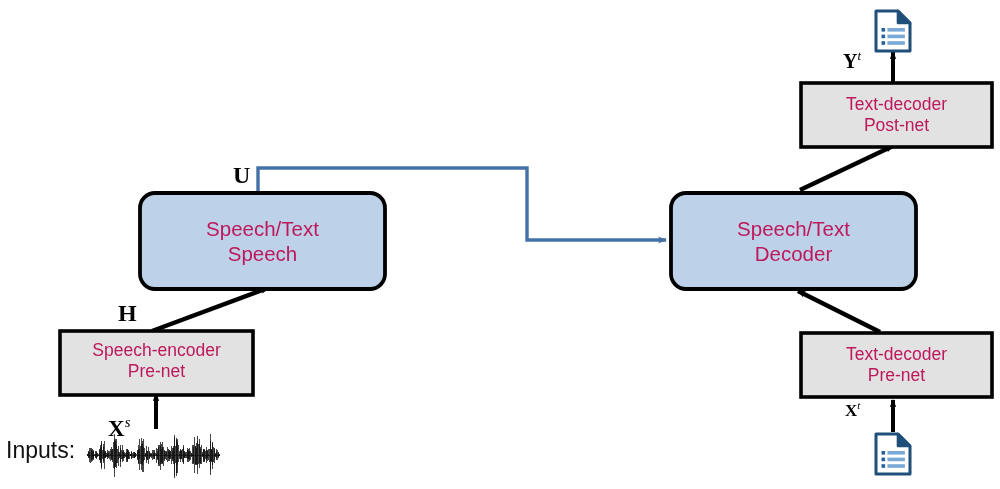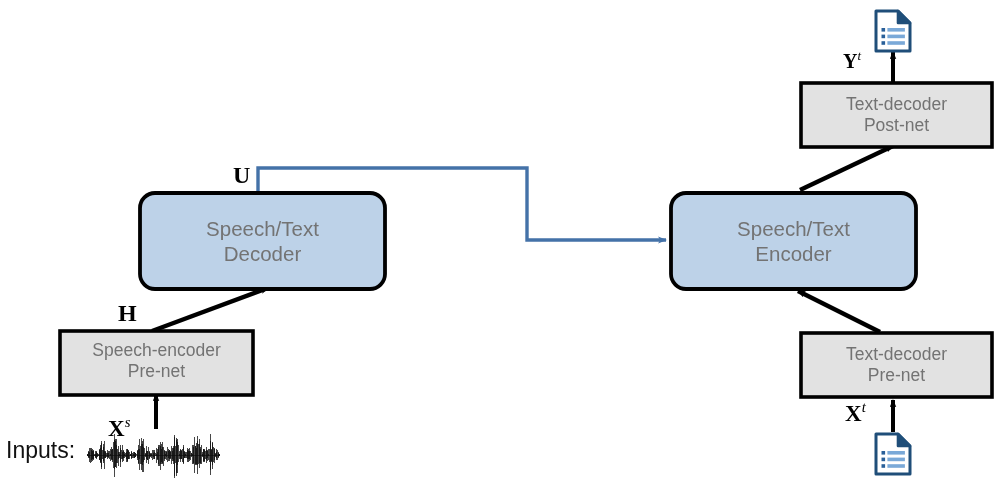--- a/index.html
+++ b/index.html
@@ -22,21 +22,21 @@
     width: 1000px;
     height: 489px;
   }
   .box-label {
     position: absolute;
     display: flex;
     flex-direction: column;
     align-items: center;
     justify-content: center;
     text-align: center;
-    color: #737373;
+    color: #be185d;
     font-family: "Liberation Sans", sans-serif;
     line-height: 1.22;
     pointer-events: none;
   }
   .box-label .ln { display: block; white-space: nowrap; }
 
   .mathlbl {
     position: absolute;
     font-family: "Liberation Serif", serif;
     font-weight: bold;
@@ -102,26 +102,26 @@
     <rect x="801" y="333" width="191" height="64" fill="#e2e2e2" stroke="#000000" stroke-width="3.6"></rect>
   </svg>
 
   <div class="box-label" style="left:60px; top:331px; width:193px; height:60px; font-size:17.5px;">
     <span class="ln">Speech-encoder</span>
     <span class="ln">Pre-net</span>
   </div>
 
   <div class="box-label" style="left:140px; top:193px; width:245px; height:96px; font-size:20.5px;">
     <span class="ln">Speech/Text</span>
-    <span class="ln">Decoder</span>
+    <span class="ln">Speech</span>
   </div>
 
   <div class="box-label" style="left:671px; top:193px; width:245px; height:96px; font-size:20.5px;">
     <span class="ln">Speech/Text</span>
-    <span class="ln">Encoder</span>
+    <span class="ln">Decoder</span>
   </div>
 
   <div class="box-label" style="left:801px; top:83px; width:191px; height:64px; font-size:17.5px;">
     <span class="ln">Text-decoder</span>
     <span class="ln">Post-net</span>
   </div>
 
   <div class="box-label" style="left:801px; top:333px; width:191px; height:64px; font-size:17.5px;">
     <span class="ln">Text-decoder</span>
     <span class="ln">Pre-net</span>
@@ -132,21 +132,21 @@
   </div>
 
   <div class="mathlbl" style="left:233px; top:162px; font-size:24px;">
     <span>U</span>
   </div>
 
   <div class="mathlbl" style="left:108px; top:398px; font-size:23px;margin-top:18px;">
     <span>X</span><sup>s</sup>
   </div>
 
-  <div class="mathlbl" style="left:845px; top:401px; font-size:23px;">
+  <div class="mathlbl" style="left:845px; top:401px; font-size:17px;">
     <span>X</span><sup>t</sup>
   </div>
 
   <div class="mathlbl" style="left:843px; top:50px; font-size:20px;">
     <span>Y</span><sup>t</sup>
   </div>
 
   <div class="plain-label" style="left:6px; top:437px; font-size:23px;">Inputs:</div>
 
   <div class="docicon" style="left:872px; top:8px; width:42px; height:46px;">

